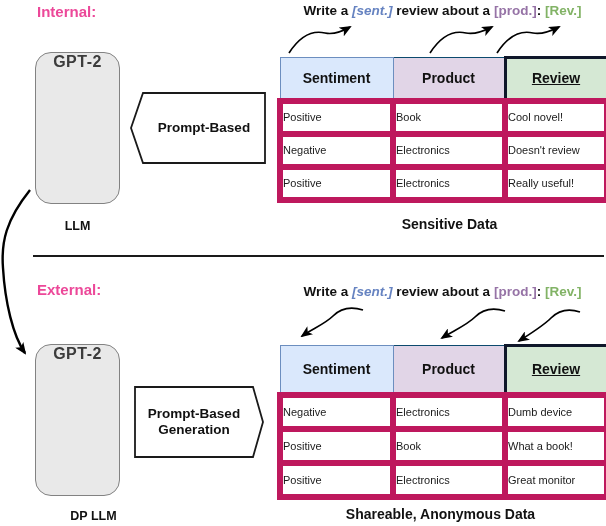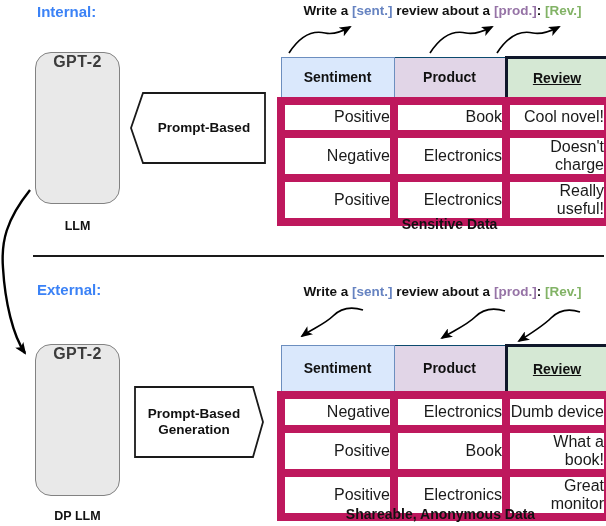--- a/index.html
+++ b/index.html
@@ -6,50 +6,50 @@
   html, body { background: #ffffff; }
   body { font-family: "Liberation Sans", "DejaVu Sans", sans-serif; color: #000; }
   #canvas {
     position: relative;
     width: 606px;
     height: 526px;
     background: #ffffff;
     overflow: hidden;
   }
   .abs { position: absolute; }
-  .section-label { font-size: 15px; font-weight: bold; color: #3b82f6; }
+  .section-label { font-size: 15px; font-weight: bold; color: #ec4899; }
   .prompt {
     width: 331px;
     text-align: center;
     font-size: 13.5px;
     font-weight: bold;
     white-space: nowrap;
     color: #111;
   }
-  .c-sent { color: #6683c1; }
+  .c-sent { color: #6683c1; font-style: italic; }
   .c-prod { color: #9673a6; }
   .c-rev  { color: #82b366; }
   table.data {
     border-collapse: collapse;
     table-layout: fixed;
     width: 327px;
   }
   table.data th {
     font-size: 14px;
     font-weight: bold;
     text-align: center;
     vertical-align: middle;
     color: #111;
   }
   table.data td {
-    border: 8px solid #be185d;
+    border: 6px solid #be185d;
     background: #ffffff;
-    font-size: 16px;
+    font-size: 11px;
     font-weight: normal;
-    text-align: right;
+    text-align: left;
     vertical-align: middle;
     color: #1a1a1a;
   }
   .t1 th { height: 43px; }
   .t1 td { height: 33px; }
   .t2 th { height: 49px; }
   .t2 td { height: 34px; }
   th.h-sent { background: #dae8fc; border: 1px solid #6c8ebf; }
   th.h-prod { background: #e1d5e7; border: 1px solid #0c4a6e; }
   th.h-rev  { background: #d5e8d4; border: 3px solid #0f172a; text-decoration: underline; }
@@ -150,40 +150,40 @@
       <th class="h-rev">Review</th>
     </tr>
     <tr>
       <td>Positive</td>
       <td>Book</td>
       <td>Cool novel!</td>
     </tr>
     <tr>
       <td>Negative</td>
       <td>Electronics</td>
-      <td>Doesn't charge</td>
+      <td>Doesn't review</td>
     </tr>
     <tr>
       <td>Positive</td>
       <td>Electronics</td>
       <td>Really useful!</td>
     </tr>
   </tbody>
     </table>
 
   <div class="abs caption" style="left:286px; top:216px;">Sensitive Data</div>
 
   <div class="abs section-label" style="left:37px; top:281px;">External:</div>
 
   <div class="abs prompt" style="left:277px; top:284px;"><span>Write a </span><span class="c-sent">[sent.]</span><span> review about a </span><span class="c-prod">[prod.]</span><span>: </span><span class="c-rev">[Rev.]</span></div>
 
   <div class="abs model-box" style="left:35px; top:344px;">
     <span class="model-name">GPT-2</span>
   </div>
-  <div class="abs model-caption" style="left:35px; top:509px;">DP LLM</div>
+  <div class="abs model-caption" style="left:51px; top:509px;">DP LLM</div>
 
   <div class="abs chevron-text" style="left:135px; top:387px; width:118px; height:70px;">
     <span>Prompt-Based</span>
     <span>Generation</span>
   </div>
 
   <table class="abs data t2" style="left:277px; top:344px;">
     <colgroup>
         <col style="width:113px">
         <col style="width:112px">

